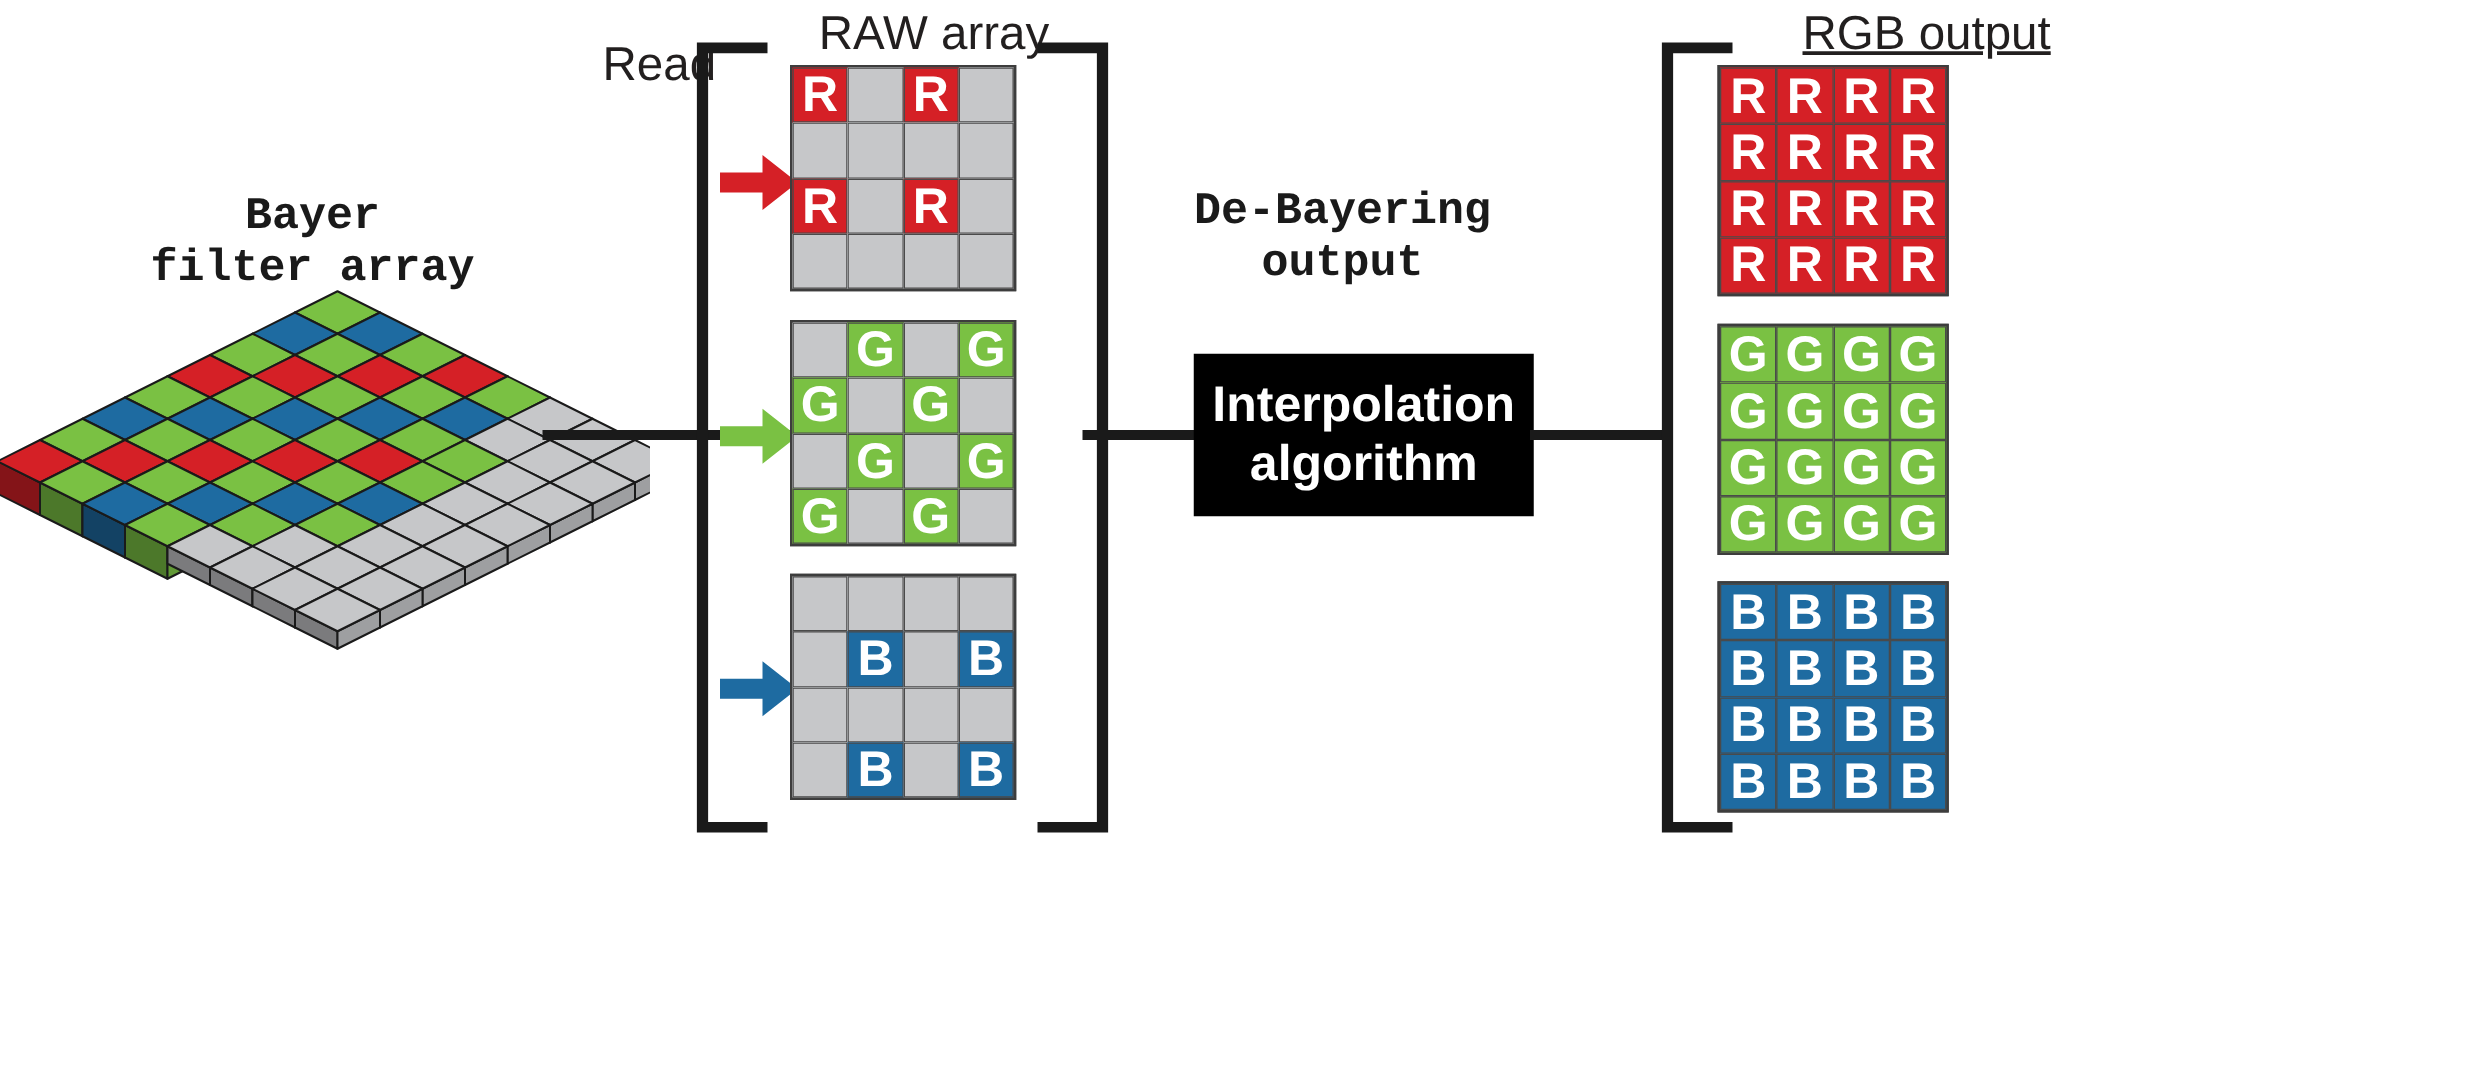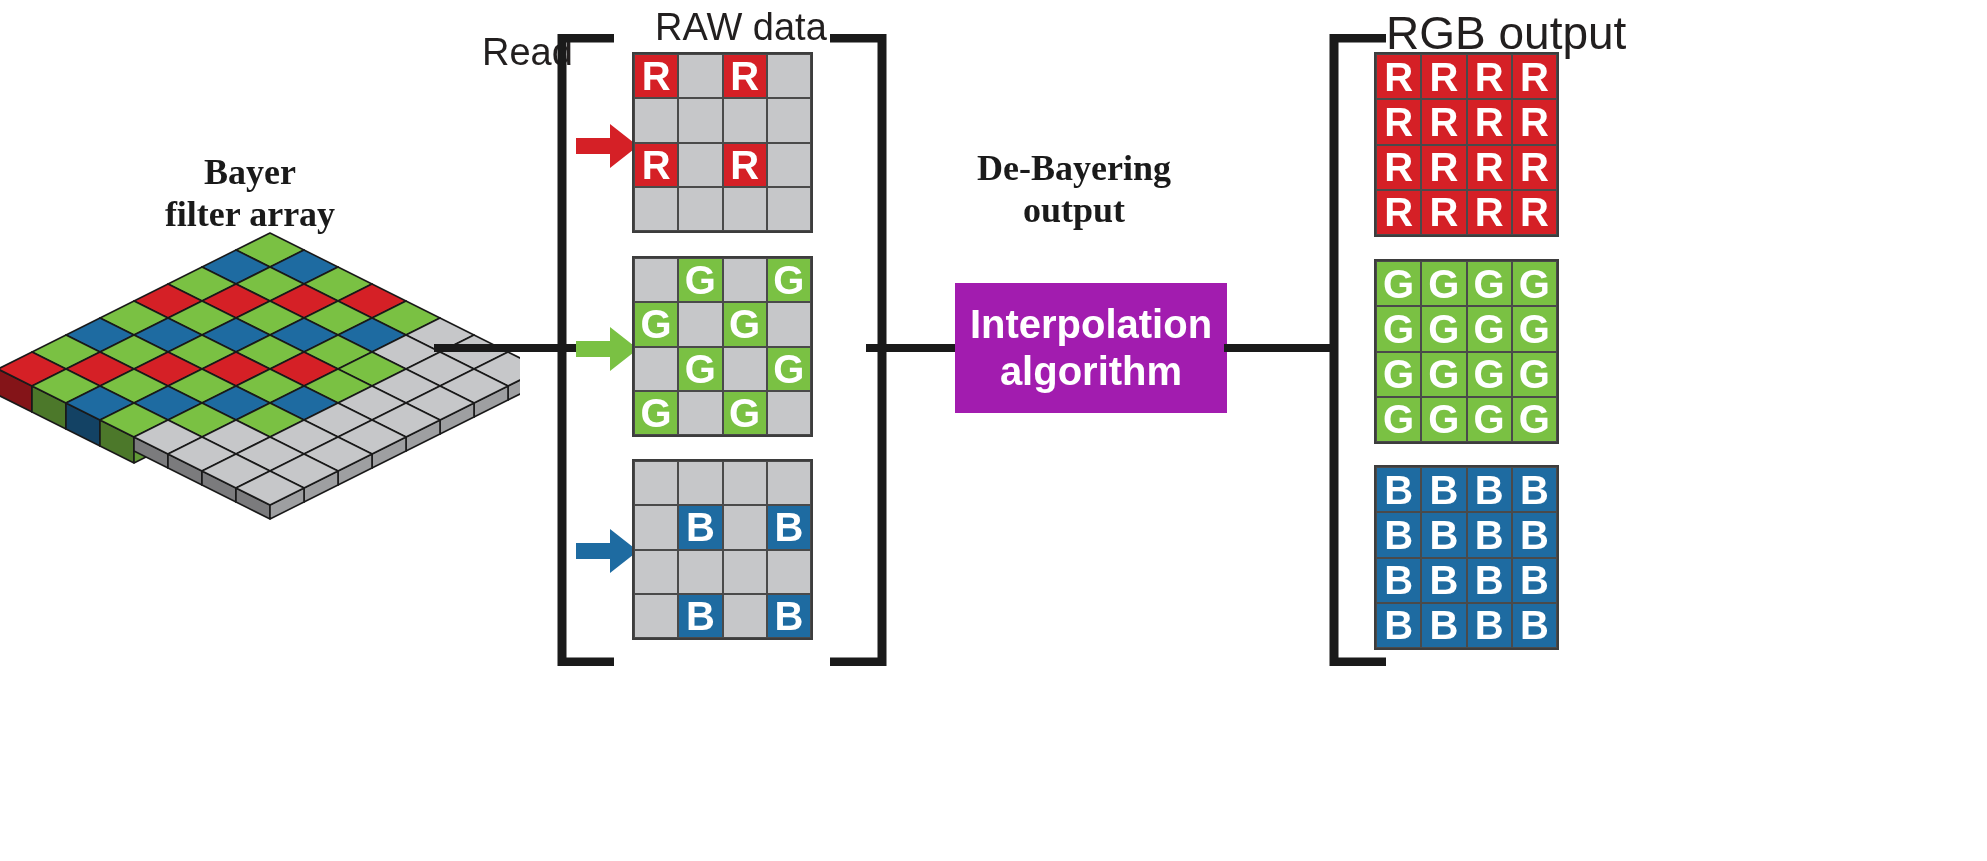--- a/index.html
+++ b/index.html
@@ -7,21 +7,21 @@
   body{width:1987px;height:861px;font-family:"Liberation Sans",sans-serif;
        -webkit-font-smoothing:antialiased;}
   #stage{position:relative;width:1987px;height:861px;overflow:hidden;background:#fff;}
 
   
   .heading{
     position:absolute;font-family:"Liberation Sans",sans-serif;
     font-weight:400;color:#221f1f;white-space:nowrap;
   }
   .bold-title{
-    position:absolute;font-family:Liberation Serif, serif;
+    position:absolute;font-family:Liberation Mono, monospace;
     font-weight:700;color:#1a1a1a;text-align:center;white-space:pre;
     line-height:1.16;
   }
 
   
   .grid{
     position:absolute;display:grid;
     grid-template-columns:repeat(4,1fr);
     grid-template-rows:repeat(4,1fr);
     gap:0;background:#3d3d3d;
@@ -45,21 +45,21 @@
   .arrow{position:absolute;}
 
   
   .brk{position:absolute;}
 
   
   .hline{position:absolute;background:#1a1a1a;height:8px;}
 
   
   .procbox{
-    position:absolute;background:#a21caf;
+    position:absolute;background:#000000;
     display:flex;align-items:center;justify-content:center;
     color:#ffffff;font-weight:700;text-align:center;
     font-family:"Liberation Sans",sans-serif;
     font-size:40px;line-height:1.18;white-space:pre;
   }
 
   
   #bayer{position:absolute;left:0px;top:205px;width:520px;height:400px;}
 </style>
 </head>
@@ -262,21 +262,21 @@
       <polygon points="236,249 270,266 236,283 202,266" fill="#c6c7c9" stroke="#1a1a1a" stroke-width="1.6" stroke-linejoin="round"></polygon>
       <polygon points="236,283 270,300 270,314 236,297" fill="rgb(123,123,125)" stroke="#1a1a1a" stroke-width="1.6" stroke-linejoin="round"></polygon>
       <polygon points="270,300 304,283 304,297 270,314" fill="rgb(158,159,161)" stroke="#1a1a1a" stroke-width="1.6" stroke-linejoin="round"></polygon>
       <polygon points="270,266 304,283 270,300 236,283" fill="#c6c7c9" stroke="#1a1a1a" stroke-width="1.6" stroke-linejoin="round"></polygon>
     </svg>
 
   <div class="hline" style="left:434px;top:344px;width:268px;"></div>
 
   <div class="heading" style="left:482px;top:31px;font-size:38px;">Read</div>
 
-  <div class="heading" style="left:655px;top:6px;font-size:38px;">RAW data</div>
+  <div class="heading" style="left:655px;top:6px;font-size:38px;">RAW array</div>
 
   <svg class="brk" style="left:556px;top:34px;width:60px;height:632px;" viewBox="0 0 60 632" aria-hidden="true">
     <path d="M58 4 L6 4 L6 628 L58 628" fill="none" stroke="#1a1a1a" stroke-width="9"></path>
   </svg>
 
   <svg class="brk" style="left:828px;top:34px;width:60px;height:632px;" viewBox="0 0 60 632" aria-hidden="true">
     <path d="M2 4 L54 4 L54 628 L2 628" fill="none" stroke="#1a1a1a" stroke-width="9"></path>
   </svg>
 
   <svg class="arrow" style="left:576px;top:122px;width:62px;height:48px;" viewBox="0 0 62 48" aria-hidden="true">
@@ -349,21 +349,21 @@
   <div class="hline" style="left:866px;top:344px;width:96px;"></div>
 
   <div class="bold-title" style="left:916px;top:148px;width:316px;font-size:36px;">De-Bayering
 output</div>
 
   <div class="procbox" style="left:955px;top:283px;width:272px;height:130px;">Interpolation
 algorithm</div>
 
   <div class="hline" style="left:1224px;top:344px;width:112px;"></div>
 
-  <div class="heading" style="left:1386px;top:6px;font-size:46px;">RGB output</div>
+  <div class="heading" style="left:1442px;top:6px;font-size:38px;text-decoration:underline;">RGB output</div>
 
   <svg class="brk" style="left:1328px;top:34px;width:60px;height:632px;" viewBox="0 0 60 632" aria-hidden="true">
     <path d="M58 4 L6 4 L6 628 L58 628" fill="none" stroke="#1a1a1a" stroke-width="9"></path>
   </svg>
 
   <div class="grid out" id="out-grid-0" style="left:1374px;top:52px;width:185px;height:185px;">
       <div class="cell c-r">R</div>
       <div class="cell c-r">R</div>
       <div class="cell c-r">R</div>
       <div class="cell c-r">R</div>

